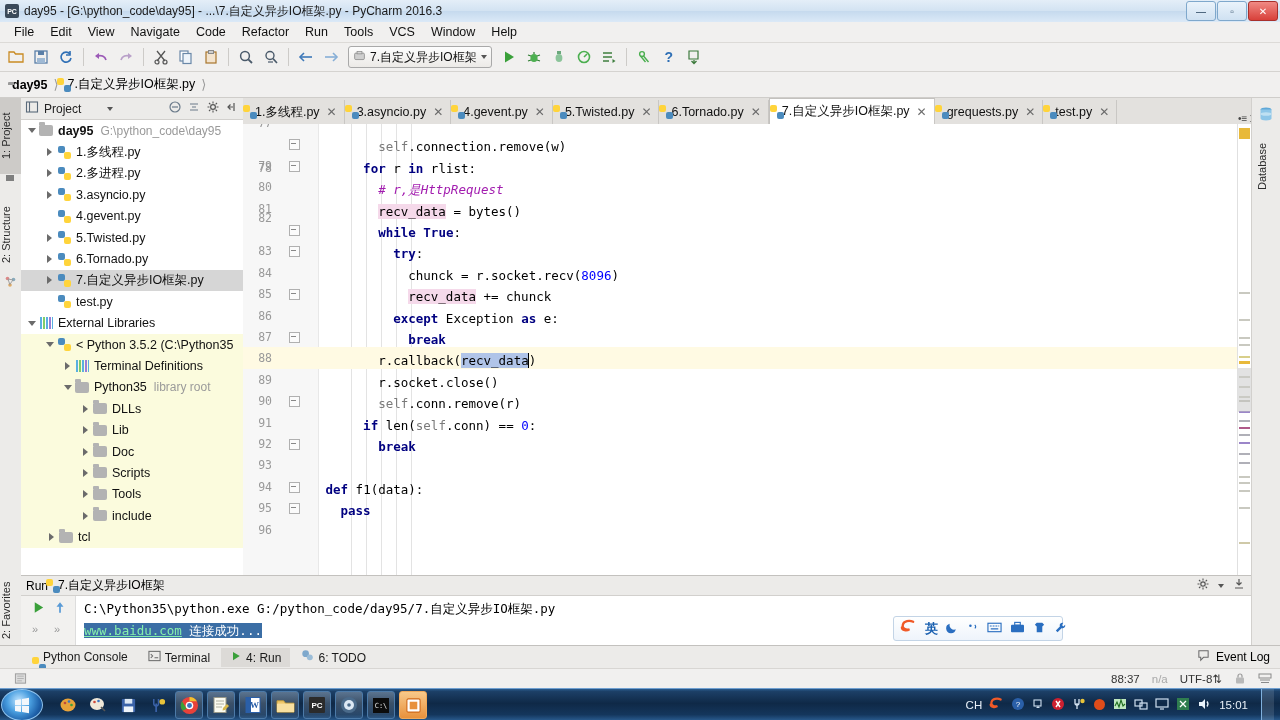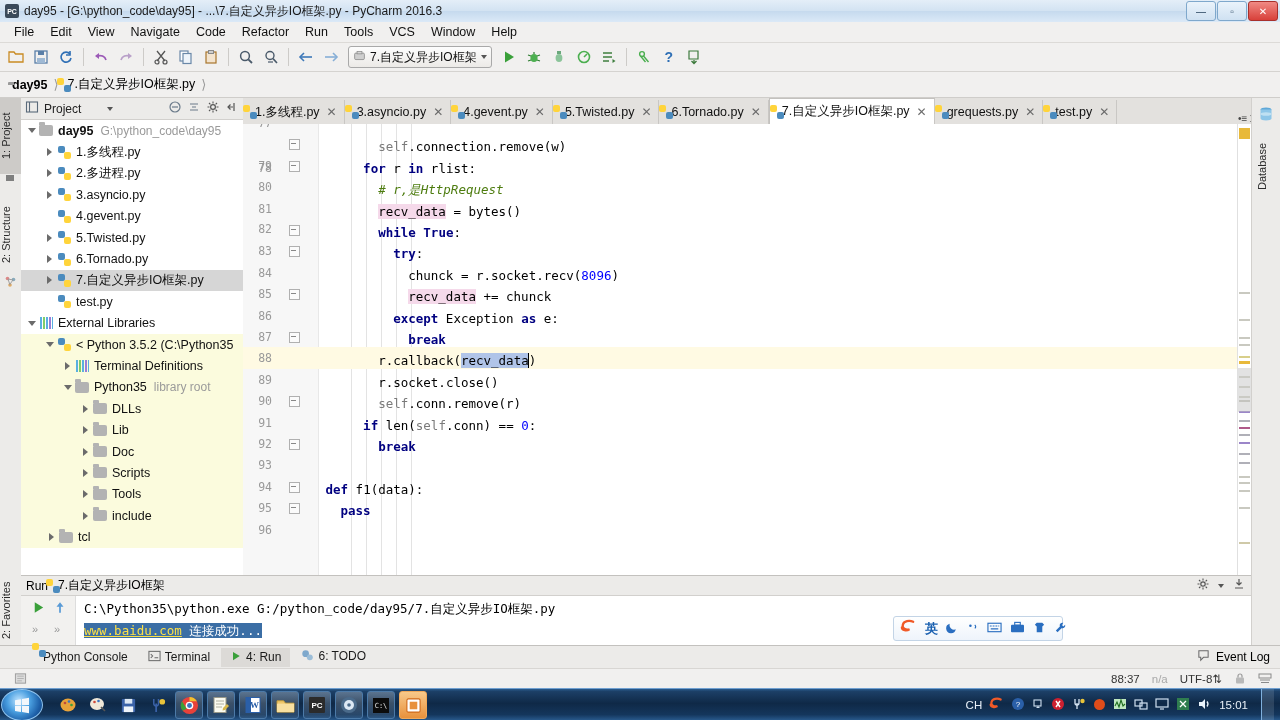--- a/index.html
+++ b/index.html
@@ -136,21 +136,21 @@
   .code{
     position:absolute;left:75px;top:0;width:919px;height:451px;
     font-family:"DejaVu Sans Mono","Liberation Mono",monospace;font-size:12.5px;
     line-height:21.4px;white-space:pre;color:#000;
   }
   .cline{position:absolute;left:0;height:21.4px;white-space:pre;}
   .curline{position:absolute;left:0;width:994px;height:21.4px;background:#fffae3;}
   .indentguide{position:absolute;width:1px;background:#e3e3e3;}
   .kw{color:#000080;font-weight:bold;}
   .num{color:#0000ff;}
-  .cmt{color:#4d7c0f;font-style:italic;}
+  .cmt{color:#a21caf;font-style:italic;}
   .dim{color:#7a7a7a;}
   .hl{background:#f5d9ea;}
   .selx{background:#b0c4e8;}
   .caretbar{display:inline-block;width:1px;height:15px;background:#000;vertical-align:-3px;margin:0 -0.5px;}
   .markerbar{position:absolute;left:1237px;top:124px;width:14px;height:451px;background:#fff;border-left:1px solid #e0e0e0;}
   .mk{position:absolute;left:1px;height:2px;}
   .rrail{position:absolute;left:1251px;top:98px;width:29px;height:547px;background:#ecebe9;border-left:1px solid #d2d0cd;}
 
   
   .runwin{position:absolute;left:21px;top:575px;width:1230px;height:70px;background:#fff;}
@@ -161,35 +161,35 @@
   }
   .runhdr .rh-right{margin-left:auto;display:flex;gap:8px;align-items:center;}
   .runside{position:absolute;left:0;top:21px;width:54px;height:49px;background:#f2f1ef;border-right:1px solid #ddd;}
   .runout{
     position:absolute;left:55px;top:21px;width:1175px;height:49px;background:#fff;
     font-family:"DejaVu Sans Mono","Liberation Mono",monospace;font-size:12.5px;line-height:22px;
     padding:2px 0 0 8px;box-sizing:border-box;white-space:pre;
   }
   .link{color:#1414cc;text-decoration:underline;}
   .outsel{background:#3b6ea5;color:#fff;}
-  .outsel .link{color:#fde047;}
+  .outsel .link{color:#86efac;}
 
   
   .imebar{
     position:absolute;left:893px;top:616px;width:170px;height:25px;
     background:linear-gradient(to bottom,#ffffff,#eef4fb);
     border:1px solid #c3d4e6;border-radius:3px;display:flex;align-items:center;gap:8px;padding:0 6px;box-sizing:border-box;
   }
 
   
   .btabs{
     position:absolute;left:0;top:645px;width:1280px;height:23px;background:#ecebe9;
     border-top:1px solid #c3c1be;display:flex;align-items:center;padding-left:30px;box-sizing:border-box;gap:2px;font-size:12px;
   }
-  .btab{display:flex;align-items:flex-start;gap:4px;padding:2px 9px;color:#1a1a1a;}
+  .btab{display:flex;align-items:flex-end;gap:4px;padding:2px 9px;color:#1a1a1a;}
   .btab.sel{background:#dcdad7;}
   .btabs .right{margin-left:auto;display:flex;align-items:center;gap:6px;padding-right:10px;}
 
   
   .statusbar{
     position:absolute;left:0;top:668px;width:1280px;height:20px;background:#f1f0ef;
     border-top:1px solid #d8d6d3;display:flex;align-items:center;font-size:11.5px;color:#333;
   }
   .statusbar .right{margin-left:auto;display:flex;align-items:center;gap:12px;padding-right:8px;}
   .st-dim{color:#a8a8a8;}
@@ -686,21 +686,21 @@
         <div class="lineno" style="top: 13.4px; margin-top: 24px;">78</div>
         <div class="foldmark" style="top: 15.4px;">
           <div class="fm"></div>
         </div>
         <div class="lineno" style="top: 34.8px;">79</div>
         <div class="foldmark" style="top: 36.8px;">
           <div class="fm"></div>
         </div>
         <div class="lineno" style="top: 56.2px;">80</div>
         <div class="lineno" style="top: 77.6px;">81</div>
-        <div class="lineno" style="top: 98px;">82</div>
+        <div class="lineno" style="top: 87px;">82</div>
         <div class="foldmark" style="top: 101px;">
           <div class="fm"></div>
         </div>
         <div class="lineno" style="top: 120.4px;">83</div>
         <div class="foldmark" style="top: 122.4px;">
           <div class="fm"></div>
         </div>
         <div class="lineno" style="top: 141.8px;">84</div>
         <div class="lineno" style="top: 163.2px;">85</div>
         <div class="foldmark" style="top: 165.2px;">

